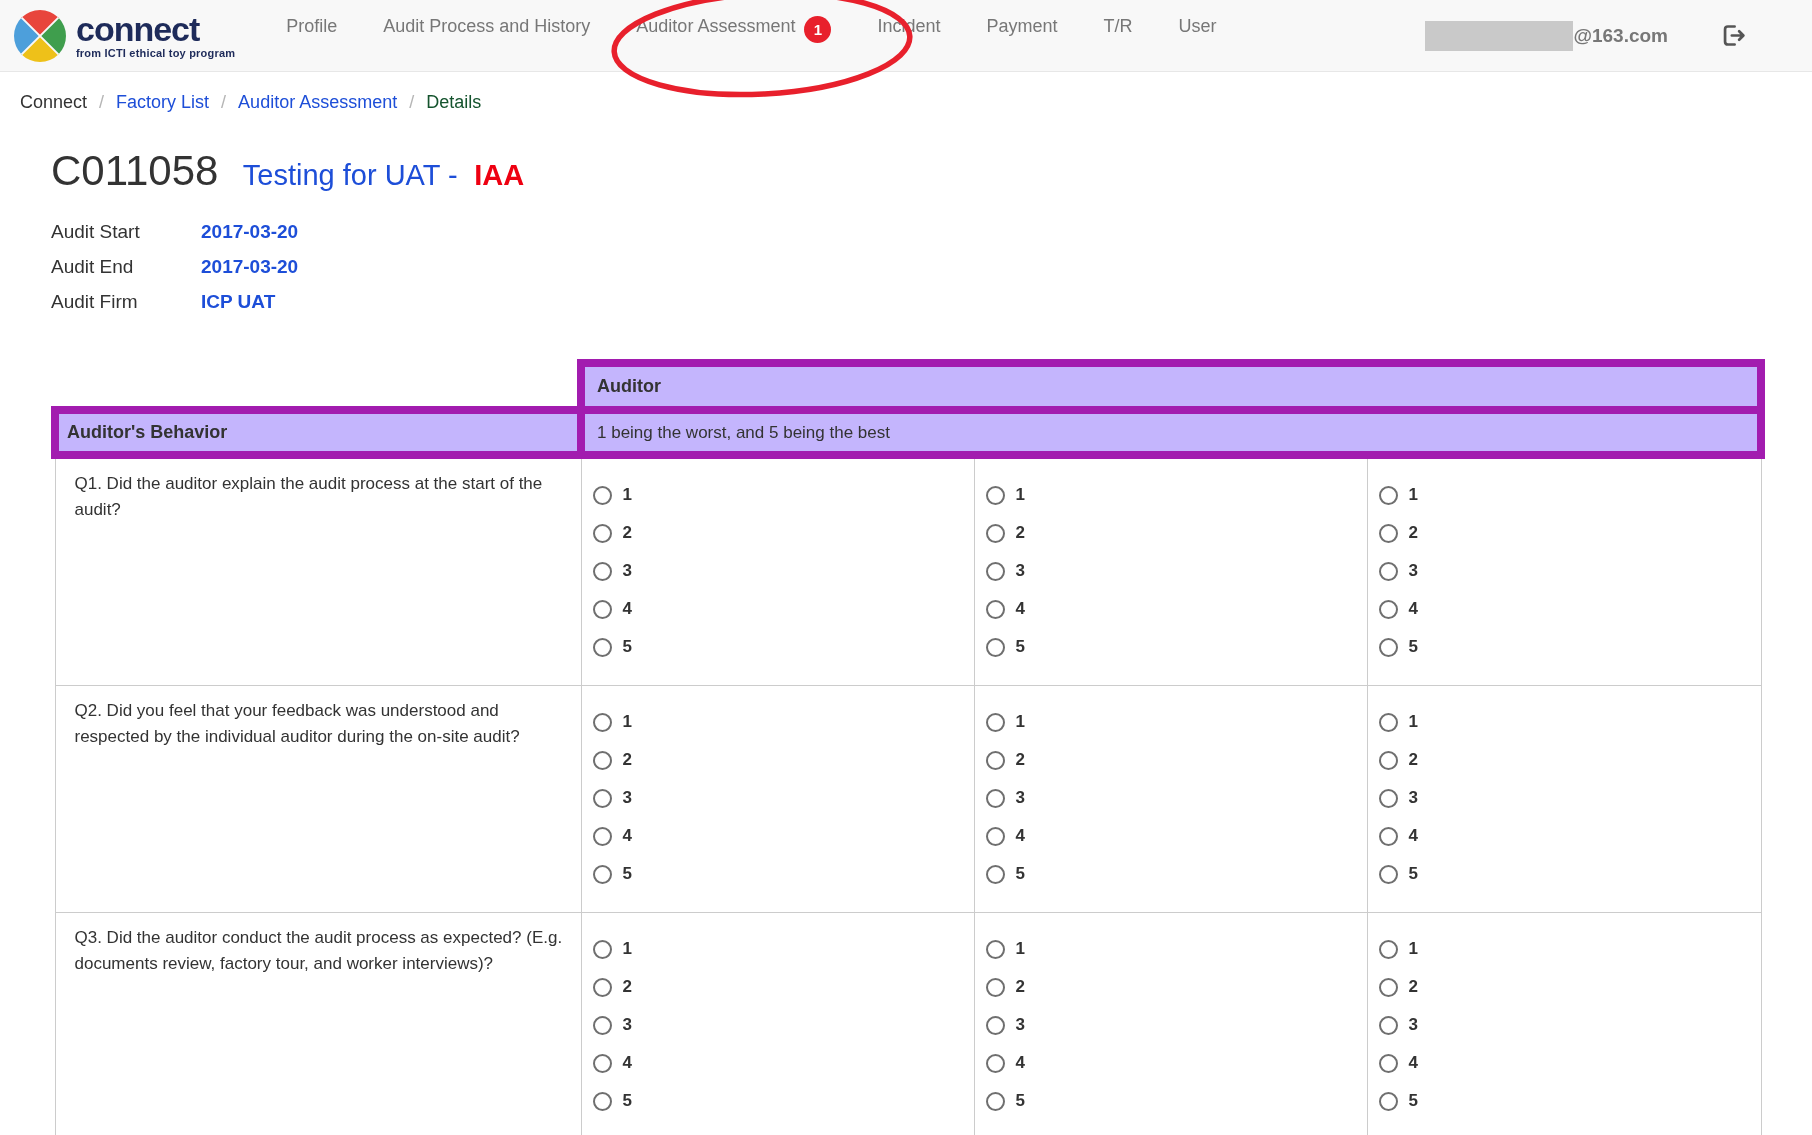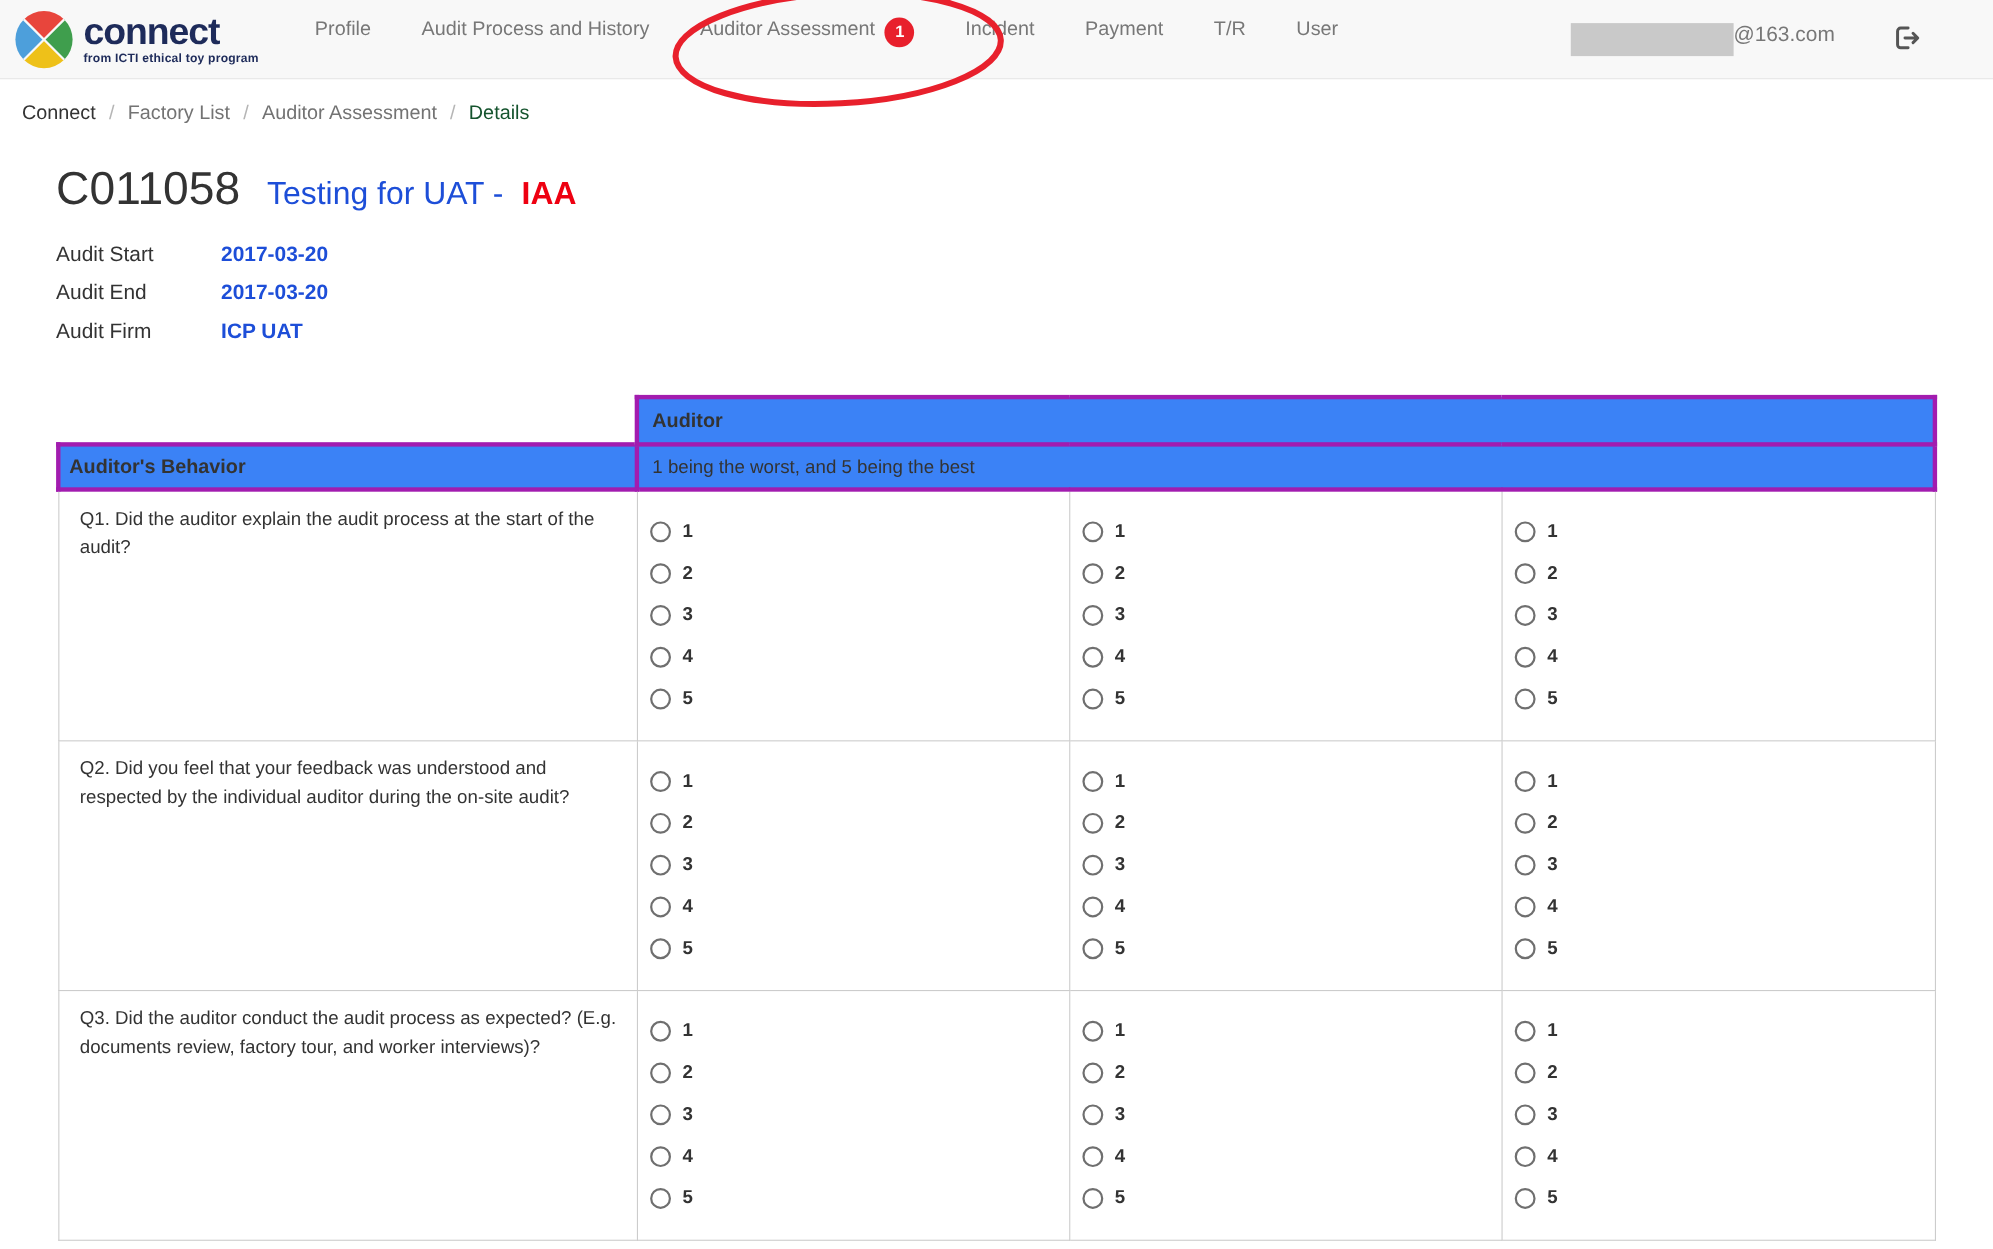--- a/index.html
+++ b/index.html
@@ -43,38 +43,38 @@
   .nav-item {
     color: #777; font-size: 18px; padding: 16px 23px; height: 100%;
     display: flex; align-items: flex-start; cursor: pointer; white-space: nowrap;
   }
   .nav-badge {
     display: inline-flex; align-items: center; justify-content: center;
     width: 27px; height: 27px; border-radius: 50%;
     background: #e8202c; color: #fff; font-size: 15px; font-weight: 700;
     margin-left: 9px;
   }
-  .nav-right { margin-left: auto; display: flex; align-items: flex-start; }
+  .nav-right { margin-left: auto; display: flex; align-items: center; font-weight: bold; }
   .email-redacted {
     width: 148px; height: 30px; background: #c9c9c9; display: inline-block;
   }
   .email-suffix { color: #777; font-size: 19px; }
   .logout { margin-left: 52px; cursor: pointer; display: flex; align-items: center; }
 
   .annotation-svg {
     position: absolute; left: 610px; top: -14px; width: 305px; height: 125px;
     overflow: visible; pointer-events: none; z-index: 10;
   }
 
   
   .breadcrumb {
     padding: 20px 0 0 20px; font-size: 18px; display: flex; align-items: center; gap: 12px;
   }
   .crumb-root { color: #333; }
-  .crumb-link { color: #737373; cursor: pointer; text-decoration: none; }
+  .crumb-link { color: #1d4ed8; cursor: pointer; text-decoration: none; }
   .crumb-current { color: #14532d; text-align: right; }
   .crumb-sep { color: #b5b5b5; }
 
   
   .page-head { margin: 34px 0 0 51px; }
   .audit-number { font-size: 42px; color: #333; font-weight: 400; }
   .audit-title { font-size: 29px; color: #1d4ed8; margin-left: 20px; }
   .audit-type { font-size: 29px; color: #ee0011; font-weight: 700; margin-left: 12px; }
 
   .info-block { margin: 26px 0 0 51px; }
@@ -88,21 +88,21 @@
     border-collapse: collapse; table-layout: fixed; width: 1706px;
     font-size: 17px; color: #333;
   }
   table.assessment col.c-q  { width: 526px; }
   table.assessment col.c-a  { width: 393px; }
   table.assessment col.c-b  { width: 393px; }
   table.assessment col.c-c  { width: 394px; }
 
   td.corner { border: none; background: #fff; }
   td.gray {
-    background: #3b82f6; border: 4px solid #a21caf;
+    background: #c4b5fd; border: 8px solid #a21caf;
   }
   td.group-header { font-size: 18px; font-weight: 700; padding: 9px 12px; height: 41px; }
   td.sub-header {
     background: #fff; border: 1px solid #ccc; font-weight: 700;
     padding: 7px 11px; height: 37px;
   }
   td.section-header { font-size: 18px; font-weight: 700; padding: 8px 12px 8px 8px; height: 38px; }
   td.scale-note { font-weight: 400; padding: 8px 12px; }
 
   td.q-cell {

